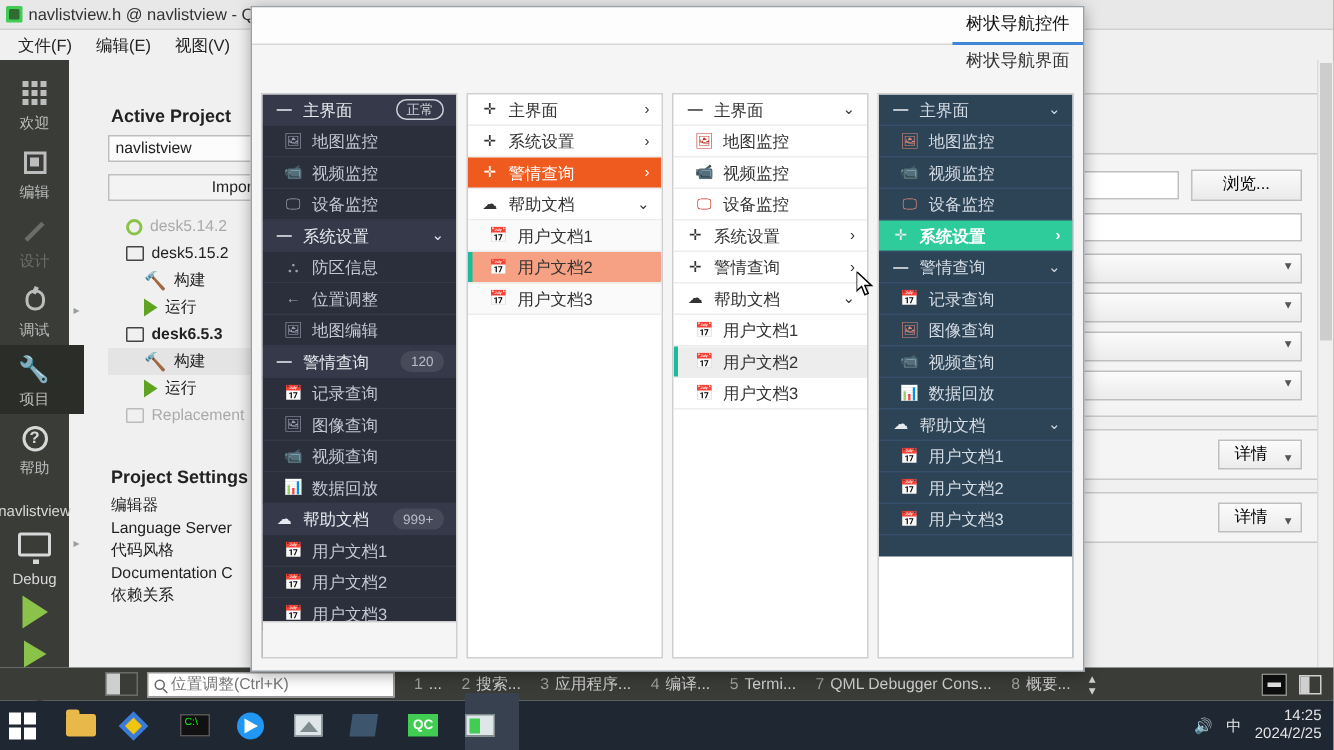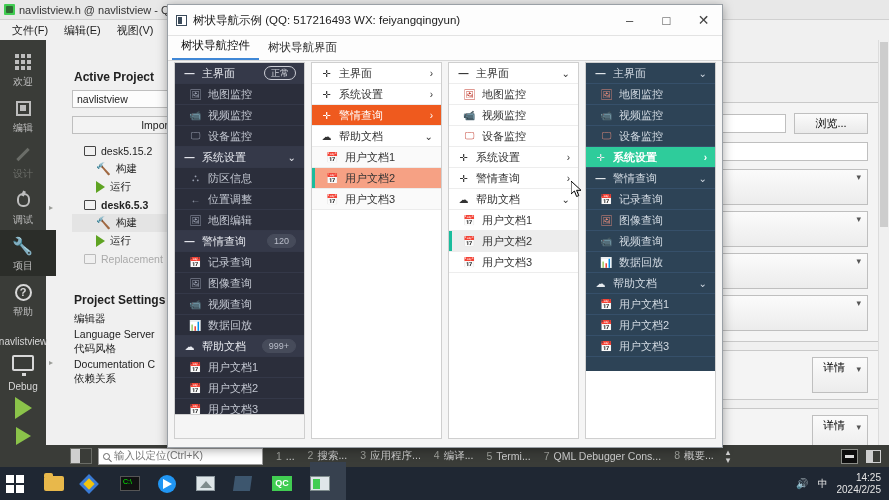--- a/index.html
+++ b/index.html
@@ -82,21 +82,21 @@
   .pp-title2{font-weight:bold;font-size:12px;margin:25px 0 4px 2px;}
   .pp-lnk{padding:1px 2px;font-size:10.5px;}
 
   #qt-content{
     position:absolute; top:40px; left:180px; right:0; bottom:55px;
     background:#f0f0f0; padding:8px 10px; overflow:hidden;
   }
   .ct-hr{height:1px;background:#c9c9c9;margin:14px 0 10px;}
   .ct-field{border:1px solid #bfbfbf;background:#fff;height:19px;margin-bottom:8px;}
   .ct-btn{border:1px solid #bfbfbf;background:linear-gradient(#fbfbfb,#eaeaea);height:21px;line-height:19px;text-align:center;font-size:11px;}
-  .ct-combo{border:1px solid #bfbfbf;background:linear-gradient(#fbfbfb,#ececec);height:36px;position:relative;}
+  .ct-combo{border:1px solid #bfbfbf;background:linear-gradient(#fbfbfb,#ececec);height:20px;position:relative;}
   .ct-combo:after{content:"▾";position:absolute;right:6px;top:2px;color:#555;font-size:9px;}
   .ct-group{border:1px solid #c9c9c9;background:#f4f4f4;padding:10px;margin-top:8px;}
   .ct-rowflex{display:flex;gap:8px;align-items:center;}
   #qt-scroll{position:absolute;top:40px;right:0;width:11px;bottom:55px;background:#f0f0f0;border-left:1px solid #dcdcdc;}
   #qt-scroll .thumb{position:absolute;top:2px;left:1px;width:8px;height:185px;background:#cdcdcd;}
 
   #qt-statusbar{
     position:absolute;left:0;right:0;bottom:33px;height:22px;background:#3a3c38;
     display:flex;align-items:center;gap:0;color:#cfcfcf;font-size:10.5px;
   }
@@ -150,21 +150,21 @@
   }
   #dlg-title{
     height:31px;background:#fdfdfd;border-bottom:1px solid #e3e3e3;
     display:flex;align-items:center;padding-left:8px;gap:6px;font-size:11.5px;color:#222;
   }
   .dlg-icon{width:11px;height:11px;background:#fff;border:1px solid #3a4a5a;position:relative;}
   .dlg-icon:after{content:"";position:absolute;left:1px;top:1px;width:4px;height:7px;background:#3a4a5a;}
   .wbtns{margin-left:auto;display:flex;height:31px;}
   .wbtn{width:37px;display:flex;align-items:center;justify-content:center;color:#444;font-size:13px;}
   .wbtn.close{font-size:14px;}
-  #dlg-tabs{height:25px;background:#fdfdfd;border-bottom:1px solid #d7d7d7;display:flex;align-items:flex-end;padding-left:4px;}
+  #dlg-tabs{height:25px;background:#fdfdfd;border-bottom:1px solid #d7d7d7;display:flex;align-items:flex-end;padding-left:14px;flex-direction:column;}
   .dtab{padding:3px 9px 5px;font-size:11.5px;color:#333;}
   .dtab.active{border-bottom:2px solid #3f87d6;color:#111;}
   #dlg-body{position:absolute;top:57px;left:6px;right:6px;bottom:8px;display:flex;gap:6px;}
   .panel{flex:1 1 0;border:1px solid #cfcfcf;overflow:hidden;position:relative;}
 
   
   .nav{position:absolute;inset:0;overflow:hidden;}
   .nitem{height:21px;display:flex;align-items:center;gap:6px;padding:0 8px;font-size:11px;position:relative;white-space:nowrap;}
   .nitem .ic{width:13px;display:flex;align-items:center;justify-content:center;font-size:10px;flex:0 0 auto;}
   .nitem .lbl{flex:1 1 auto;overflow:hidden;text-overflow:ellipsis;}
@@ -294,20 +294,24 @@
     <div class="side-mode">
         <span class="hammer">🔨</span>
       </div>
   </div>
 
   <div id="qt-projpane">
     <div class="pp-title">Active Project</div>
     <div class="pp-combo">navlistview</div>
     <div class="pp-btn">Impor</div>
 
+    <div class="pp-row dim">
+      <span class="dot-ico"></span>
+      <span>desk5.14.2</span>
+    </div>
     <div class="pp-row">
       <span class="kit-ico"></span>
       <span>desk5.15.2</span>
     </div>
     <div class="pp-row ind">
       <span class="mini-hammer">🔨</span>
       <span>构建</span>
     </div>
     <div class="pp-row ind">
       <span class="mini-tri"></span>
@@ -363,21 +367,21 @@
   <div id="qt-scroll">
       <div class="thumb"></div>
     </div>
 
   <div id="qt-statusbar">
     <div class="sb-toggle">
         <i></i>
       </div>
     <div class="sb-search">
       <span class="mag"></span>
-      <span>输入以定位(Ctrl+K)</span>
+      <span>位置调整(Ctrl+K)</span>
     </div>
     <div class="sb-item">
       <b>1</b><span>...</span>
     </div>
     <div class="sb-item">
       <b>2</b><span>搜索...</span>
     </div>
     <div class="sb-item">
       <b>3</b><span>应用程序...</span>
     </div>
@@ -442,29 +446,20 @@
       <span>中</span>
       <span class="clock">
         <span>14:25</span><br>
         <span>2024/2/25</span>
       </span>
     </div>
   </div>
 </div>
 
 <div id="dialog">
-  <div id="dlg-title">
-    <span class="dlg-icon"></span>
-    <span>树状导航示例 (QQ: 517216493 WX: feiyangqingyun)</span>
-    <span class="wbtns">
-      <span class="wbtn">–</span>
-      <span class="wbtn">□</span>
-      <span class="wbtn close">✕</span>
-    </span>
-  </div>
 
   <div id="dlg-tabs">
     <div class="dtab active">树状导航控件</div>
     <div class="dtab">树状导航界面</div>
   </div>
 
   <div id="dlg-body">
 
     <div class="panel">
       <div class="nav p1">

